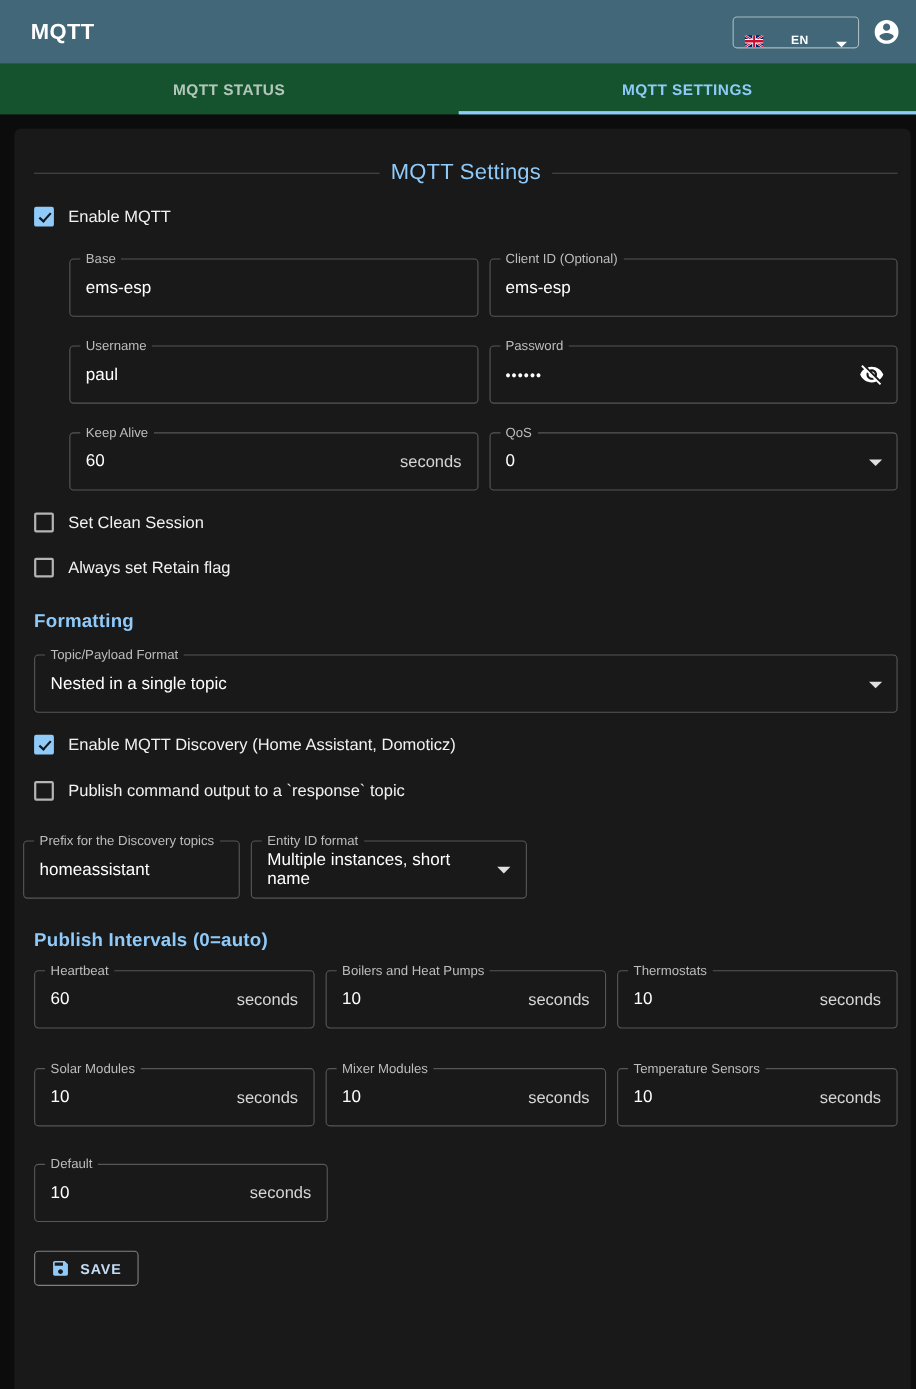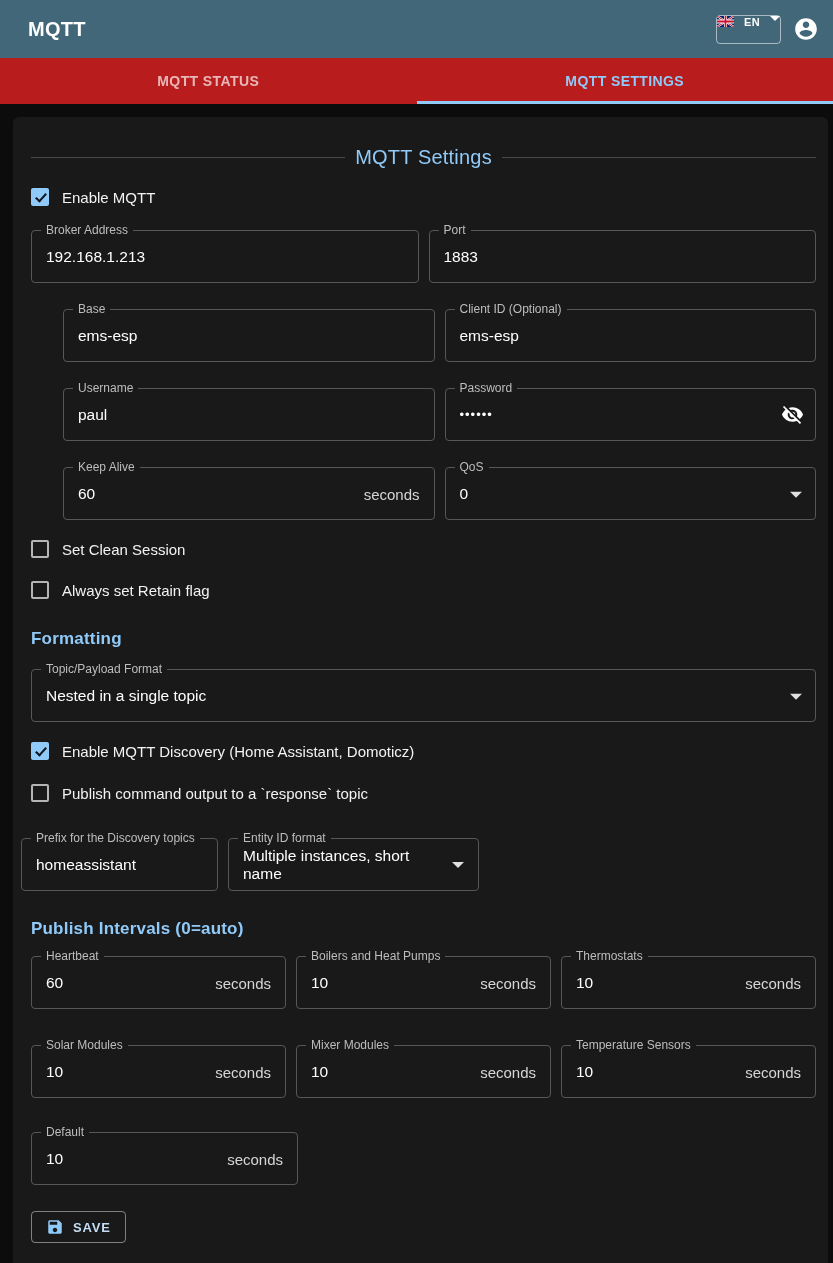--- a/index.html
+++ b/index.html
@@ -14,37 +14,37 @@
   
   .appbar {
     height:58px; background:#416778;
     display:flex; align-items:center; justify-content:space-between;
     padding:0 14px 0 28px;
     box-shadow:0 2px 4px rgba(0,0,0,.4);
   }
   .appbar-title { font-size:20px; font-weight:bold; color:#fff; letter-spacing:.3px; }
   .appbar-right { display:flex; align-items:center; gap:12px; }
   .lang-btn {
-    display:flex; align-items:flex-start; gap:10px;
+    display:flex; align-items:flex-end; gap:25px;
     background:transparent; border:1px solid rgba(255,255,255,.55);
-    border-radius:4px; height:29px; padding:0 0; cursor:pointer;
+    border-radius:4px; height:29px; padding:0 10px; cursor:pointer;
     color:#fff;
   }
   .lang-btn .flag { display:inline-flex; width:17px; height:11px; }
   .lang-btn .flag svg { width:17px; height:11px; display:block; }
   .lang-code { font-size:11px; font-weight:bold; color:#fff; letter-spacing:.3px; }
   .caret-down {
     width:0; height:0; border-left:5px solid transparent; border-right:5px solid transparent;
     border-top:5px solid #fff; display:inline-block;
   }
   .avatar { display:inline-flex; width:26px; height:26px; cursor:pointer; }
   .avatar svg { width:26px; height:26px; fill:#fff; }
 
   
-  .tabbar { height:46px; background:#b91c1c; display:flex; position:relative; }
+  .tabbar { height:46px; background:#14532d; display:flex; position:relative; }
   .tab {
     flex:1; display:flex; align-items:center; justify-content:center;
     font-size:14px; font-weight:bold; letter-spacing:.4px;
     color:rgba(255,255,255,.68); cursor:pointer; position:relative;
     text-transform:uppercase;
   }
   .tab.active { color:#90caf9; }
   .tab.active::after {
     content:""; position:absolute; left:0; right:0; bottom:0; height:3px; background:#90caf9;
   }
@@ -191,30 +191,20 @@
       <span class="hr-line"></span>
       <h1 class="heading">MQTT Settings</h1>
       <span class="hr-line"></span>
     </div>
 
     <div class="check-row mt-enable">
       <span class="cb checked"></span>
       <span class="cb-label">Enable MQTT</span>
     </div>
 
-    <div class="row2 mt-grid1">
-      <div class="field">
-        <span class="f-label">Broker Address</span>
-        <input value="192.168.1.213" style="">
-      </div>
-      <div class="field">
-        <span class="f-label">Port</span>
-        <input value="1883" style="">
-      </div>
-    </div>
 
     <div class="row2 gap-row">
       <div class="field">
         <span class="f-label">Base</span>
         <input value="ems-esp" style="">
       </div>
       <div class="field">
         <span class="f-label">Client ID (Optional)</span>
         <input value="ems-esp" style="">
       </div>

